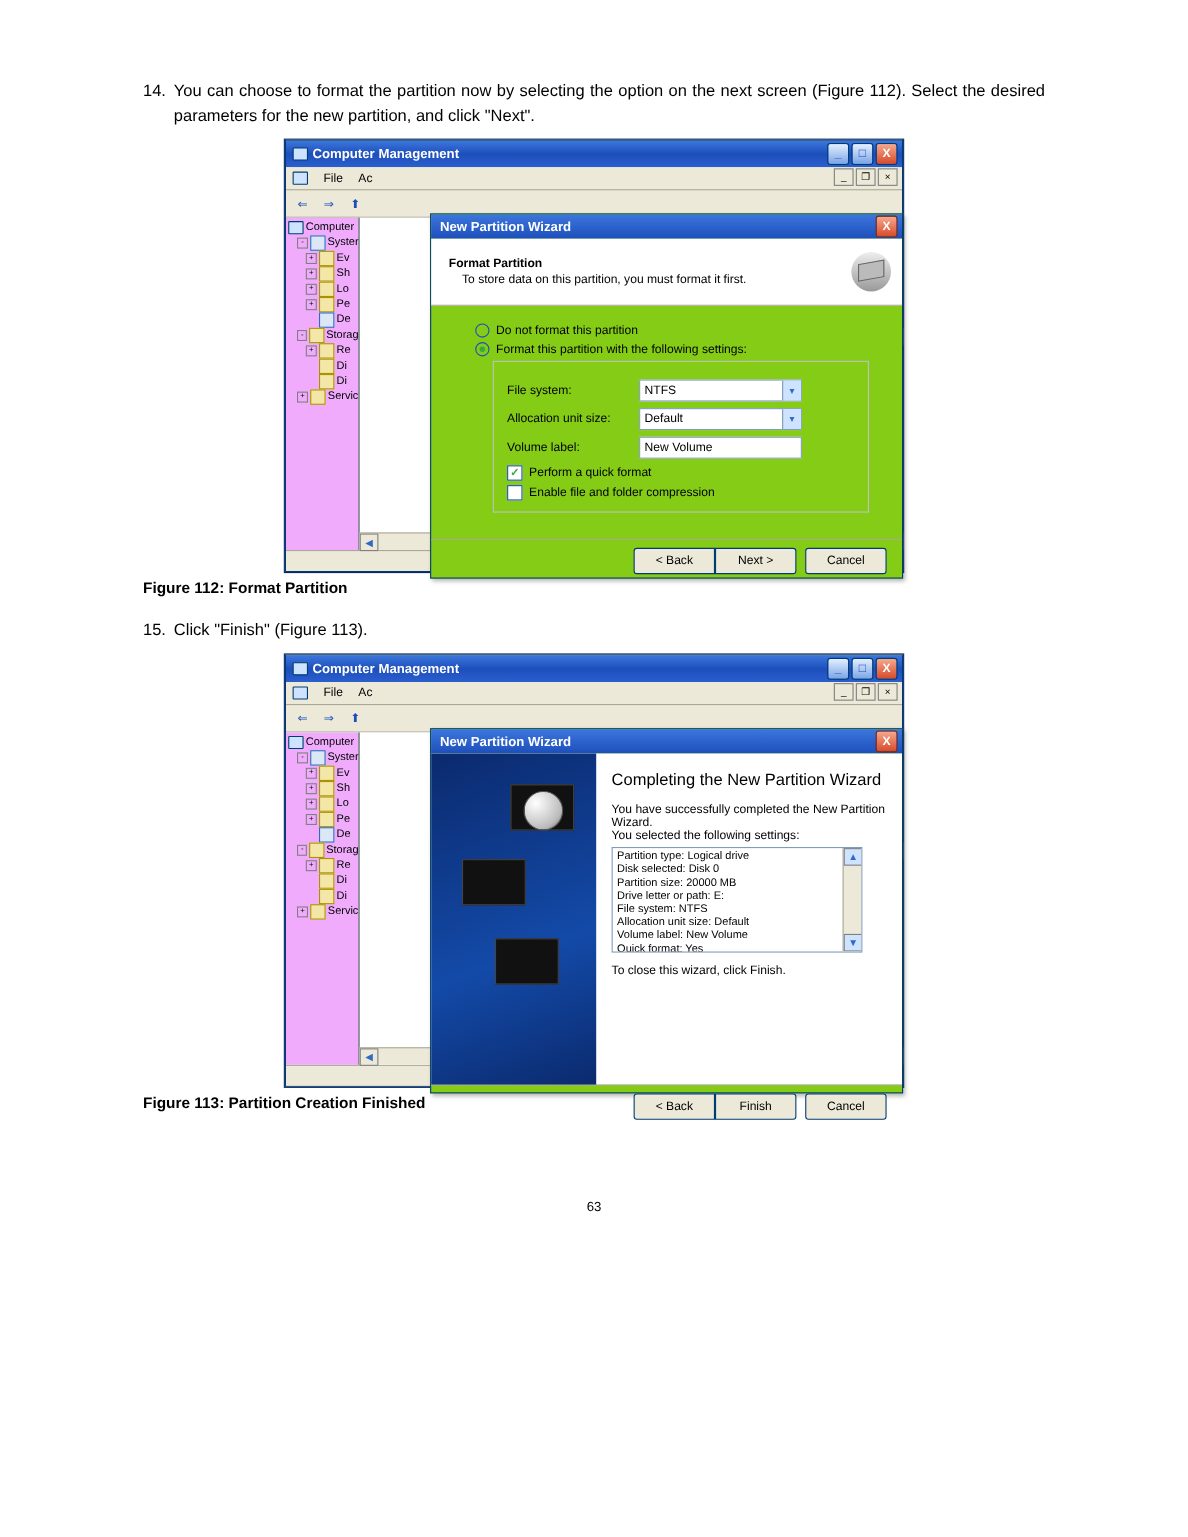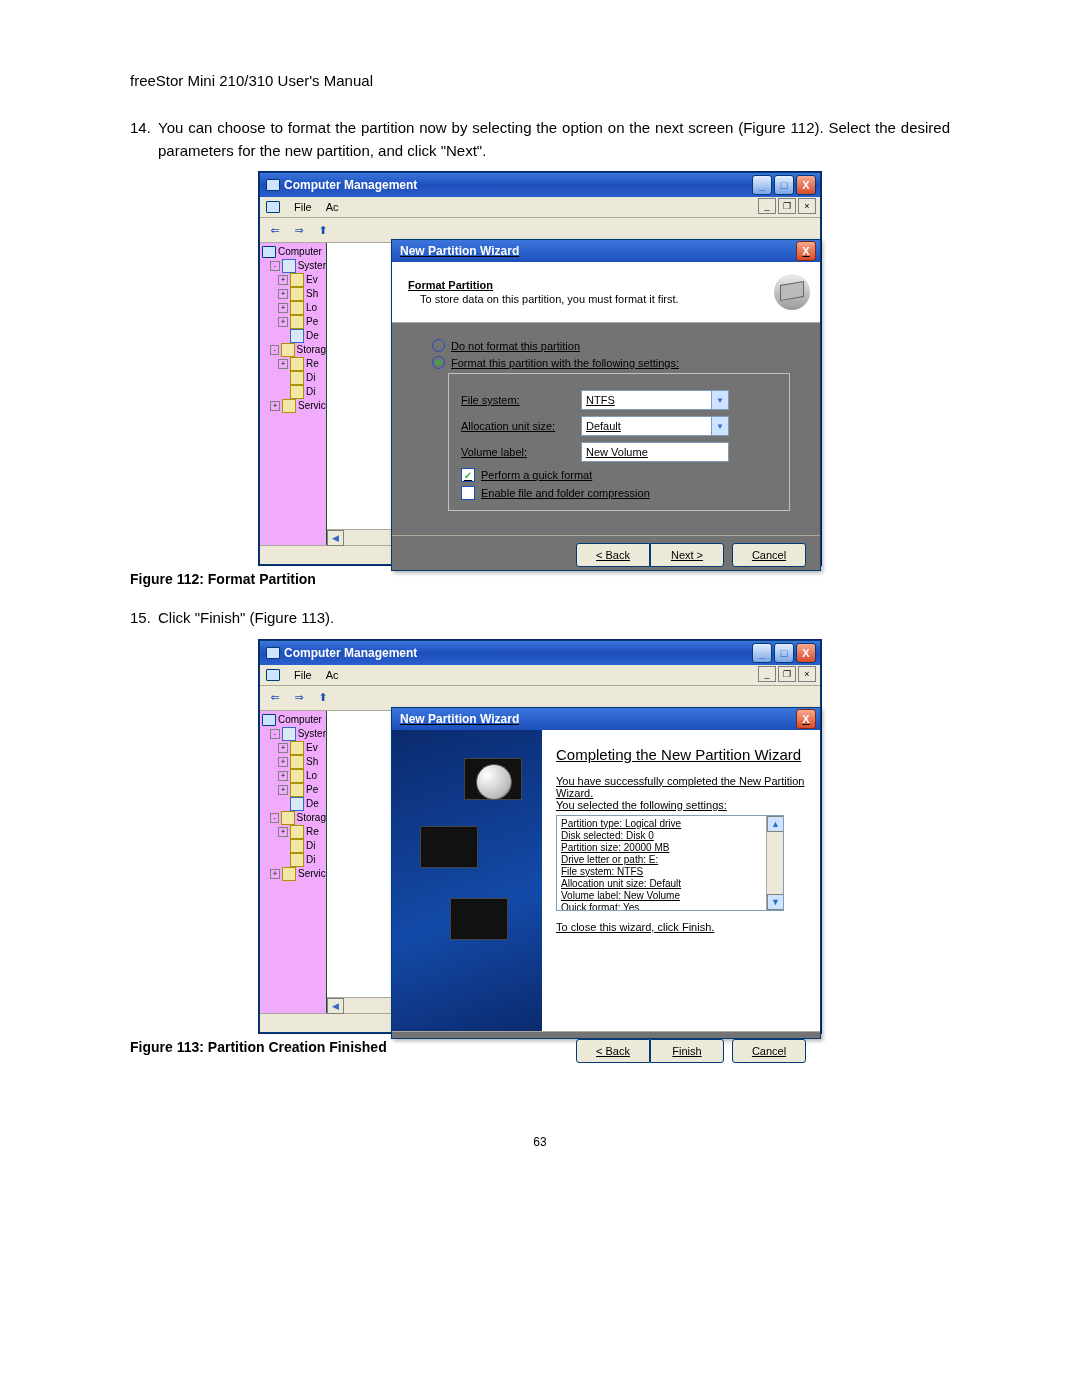--- a/index.html
+++ b/index.html
@@ -150,24 +150,23 @@
   .cm-status {
     height:18px; background:#ece9d8; border-top:1px solid #aca899;
   }
 
   
   .wizard {
     position:absolute;
     left:64px; top:-4px;
     width: 428px; height: 330px;
     border:1px solid #003c74;
-    background:#737373;
+    background:#84cc16;
     box-shadow: 2px 2px 4px rgba(0,0,0,0.3);
     z-index:10;
-    text-decoration:underline;
   }
   .wiz-titlebar {
     height:22px;
     background:linear-gradient(#3c76dd,#1d4fbb);
     color:#fff; font-weight:bold; font-size:12px;
     display:flex; align-items:center; padding:0 4px 0 8px;
   }
   .wiz-titlebar .t { flex:1; }
   .wiz-close {
     width:18px;height:18px;
@@ -266,21 +265,20 @@
     background:#ece9d8; border-left:1px solid #aca899;
     display:flex; flex-direction:column; justify-content:space-between;
   }
   .list-box .sbar .arrow{width:15px;height:14px;border:1px solid #808080;font-size:9px;display:flex;align-items:center;justify-content:center;color:#316ac5;background:#cde3ff;}
   .mon-icon{width:12px;height:10px;background:#cde3ff;border:1px solid #003c74;border-radius:1px;display:inline-block;}
 </style>
 </head>
 <body>
 
 <div class="page">
-  <div class="doc-title">freeStor Mini 210/310 User's Manual</div>
 
   <div class="step">
     <div class="step-num">14.</div>
     <div class="step-text">You can choose to format the partition now by selecting the option on the next screen (Figure 112).  Select the desired parameters for the new partition, and click "Next".</div>
   </div>
 
   <div class="cm-window">
     <div class="xp-titlebar">
       <span class="title">
         <span class="mon-icon"></span>

